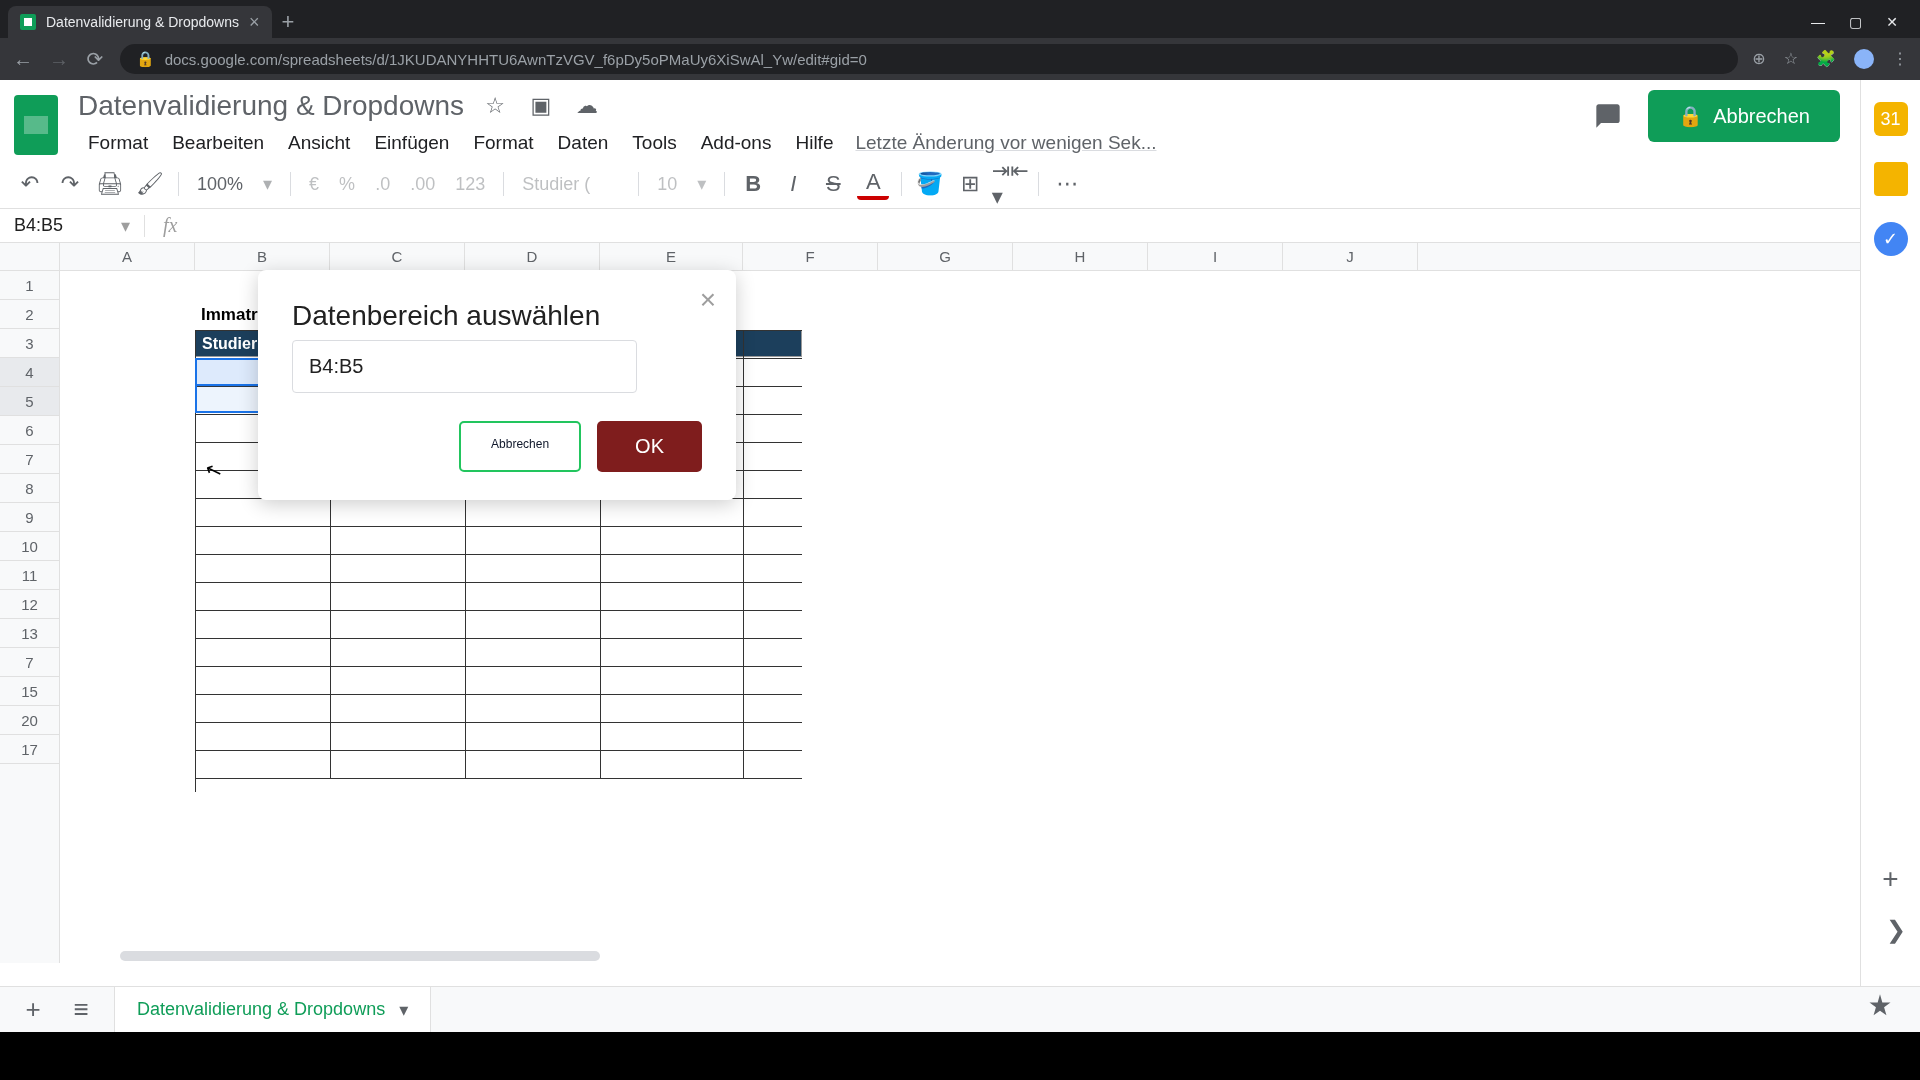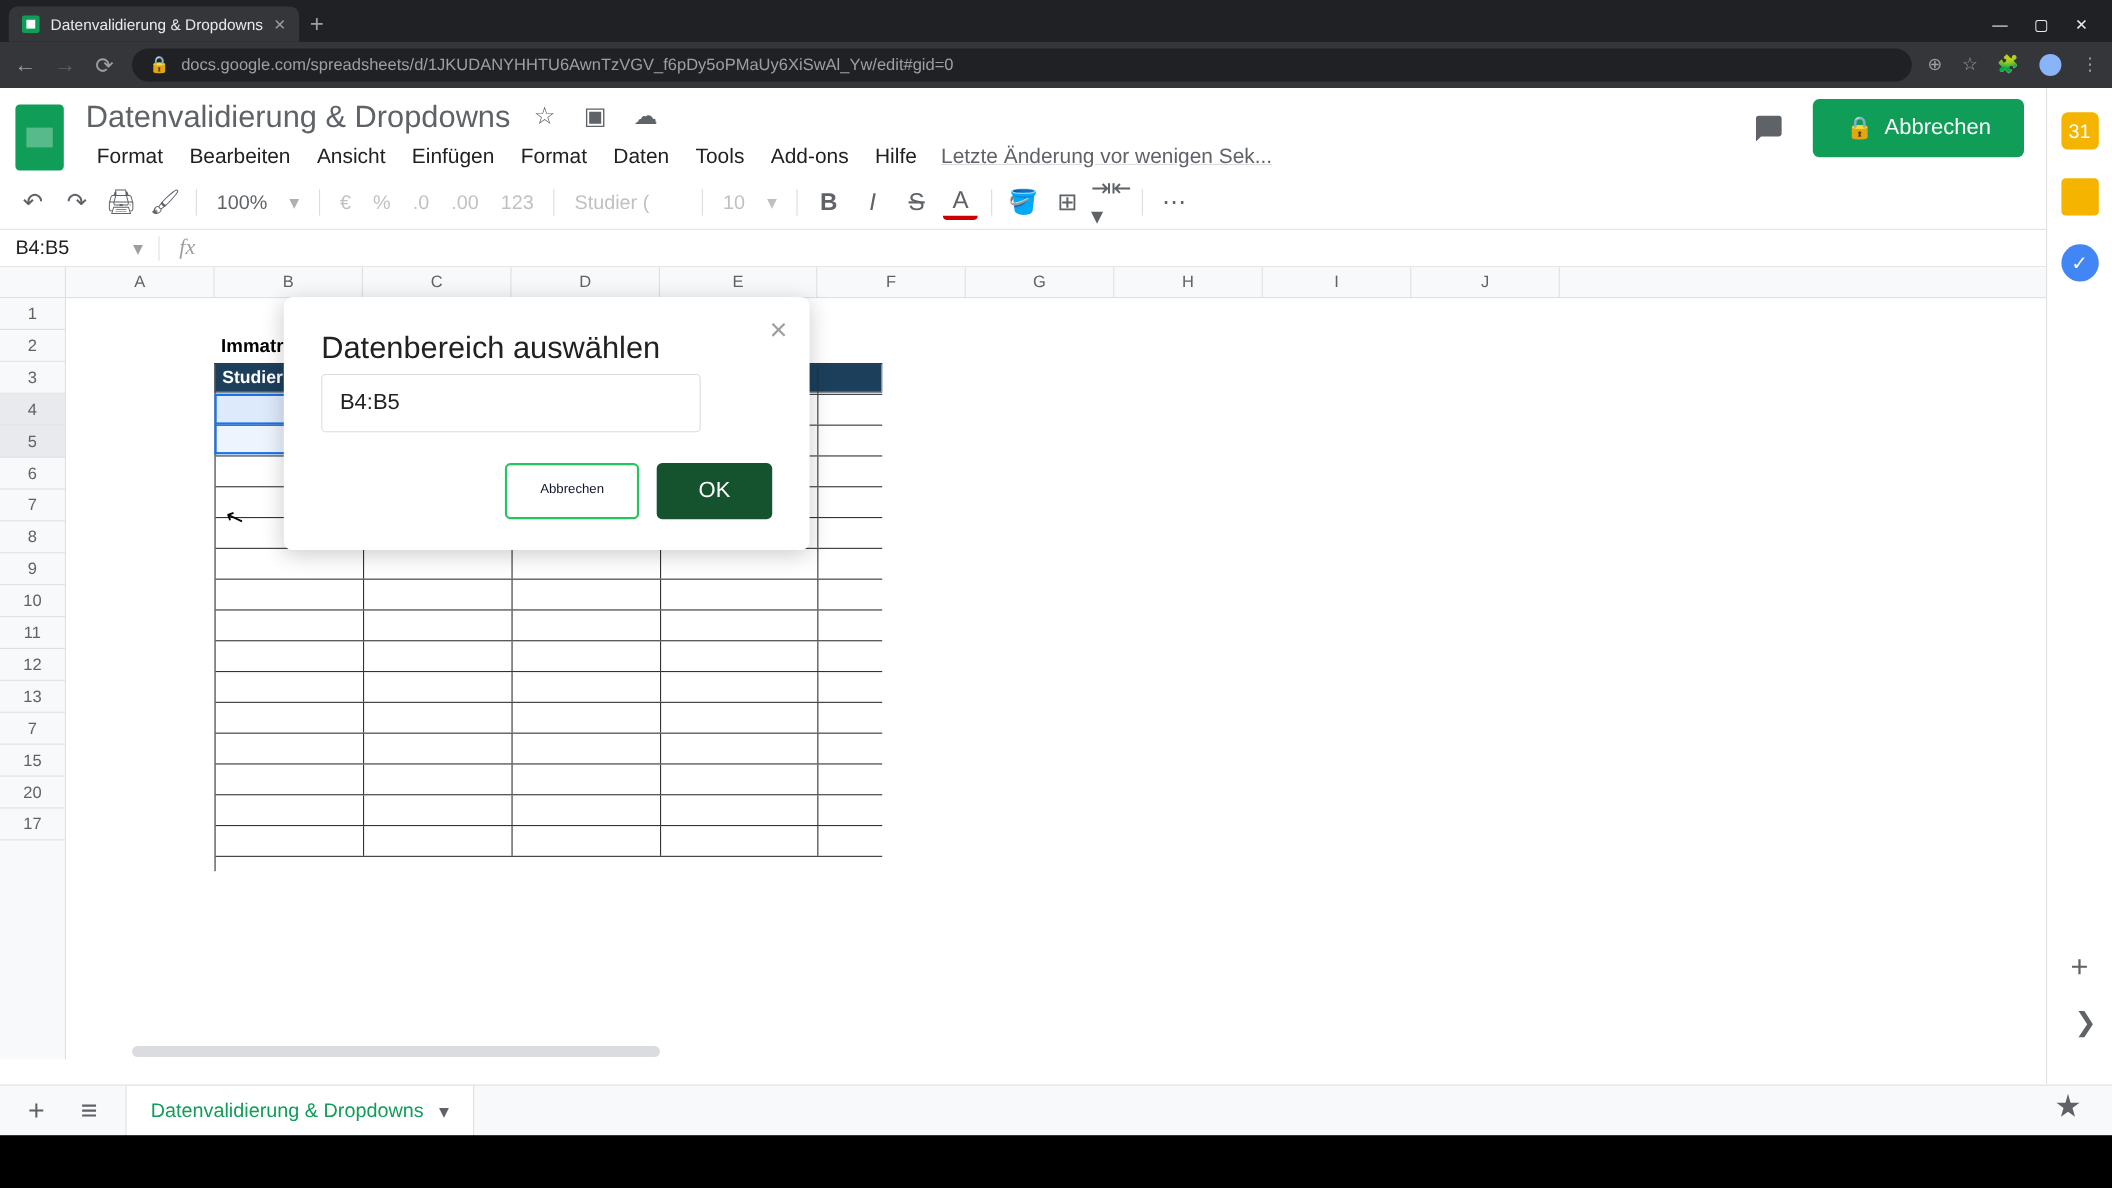--- a/index.html
+++ b/index.html
@@ -75,21 +75,21 @@
 
 .cursor-arrow { position: absolute; left: 145px; top: 187px; font-size: 20px; color: #000; z-index: 20; transform: rotate(-20deg);}
 
 
 .dialog { position: absolute; left: 258px; top: 190px; width: 478px; background: #fff; border-radius: 8px; box-shadow: 0 4px 20px rgba(0,0,0,0.2); z-index: 100; padding: 30px 34px 28px 34px; }
 .dialog-title { font-size: 28px; color: #212121; margin-bottom: 8px; }
 .dialog-close { position: absolute; top: 14px; right: 20px; font-size: 28px; color: #9e9e9e; }
 .dialog-input { width: 345px; padding: 14px 16px; font-size: 20px; border: 1px solid #dadce0; border-radius: 4px; color: #212121; }
 .dialog-buttons { display: flex; justify-content: flex-end; gap: 16px; margin-top: 28px; }
 .btn-cancel { padding: 14px 30px; font-size: 12px; color: #0f172a; background: #fff; border: 2px solid #22c55e; border-radius: 5px; font-weight: 500; }
-.btn-ok { padding: 14px 38px; font-size: 20px; color: #fff; background: #14532d; border-radius: 5px; font-weight: 500; }
+.btn-ok { padding: 14px 38px; font-size: 20px; color: #fff; background: #7f1d1d; border-radius: 5px; font-weight: 500; }
 
 
 .side-panel { position: absolute; right: 0; top: 0; width: 60px; height: 100%; border-left: 1px solid #e0e0e0; display: flex; flex-direction: column; align-items: center; padding-top: 22px; gap: 26px; background: #fff;}
 .side-icon { width: 34px; height: 34px; border-radius: 6px; display:flex; align-items:center; justify-content:center; font-size: 18px;}
 
 
 .sheet-tabs { position: absolute; bottom: 48px; left: 0; right: 0; height: 46px; background: #f8f9fa; border-top: 1px solid #e0e0e0; display: flex; align-items: center; padding: 0 18px; gap: 18px; }
 .sheet-tab-btn { width: 30px; height: 30px; color: #5f6368; display:flex; align-items:center; justify-content:center; font-size: 26px; }
 .sheet-tab { background: #fff; padding: 12px 22px; font-size: 18px; color: #0f9d58; font-weight: 500; border: 1px solid #e0e0e0; border-radius: 0; display: flex; align-items: center; gap: 14px; }
 .explore-btn { margin-left: auto; width: 36px; height: 36px; color: #5f6368; }

